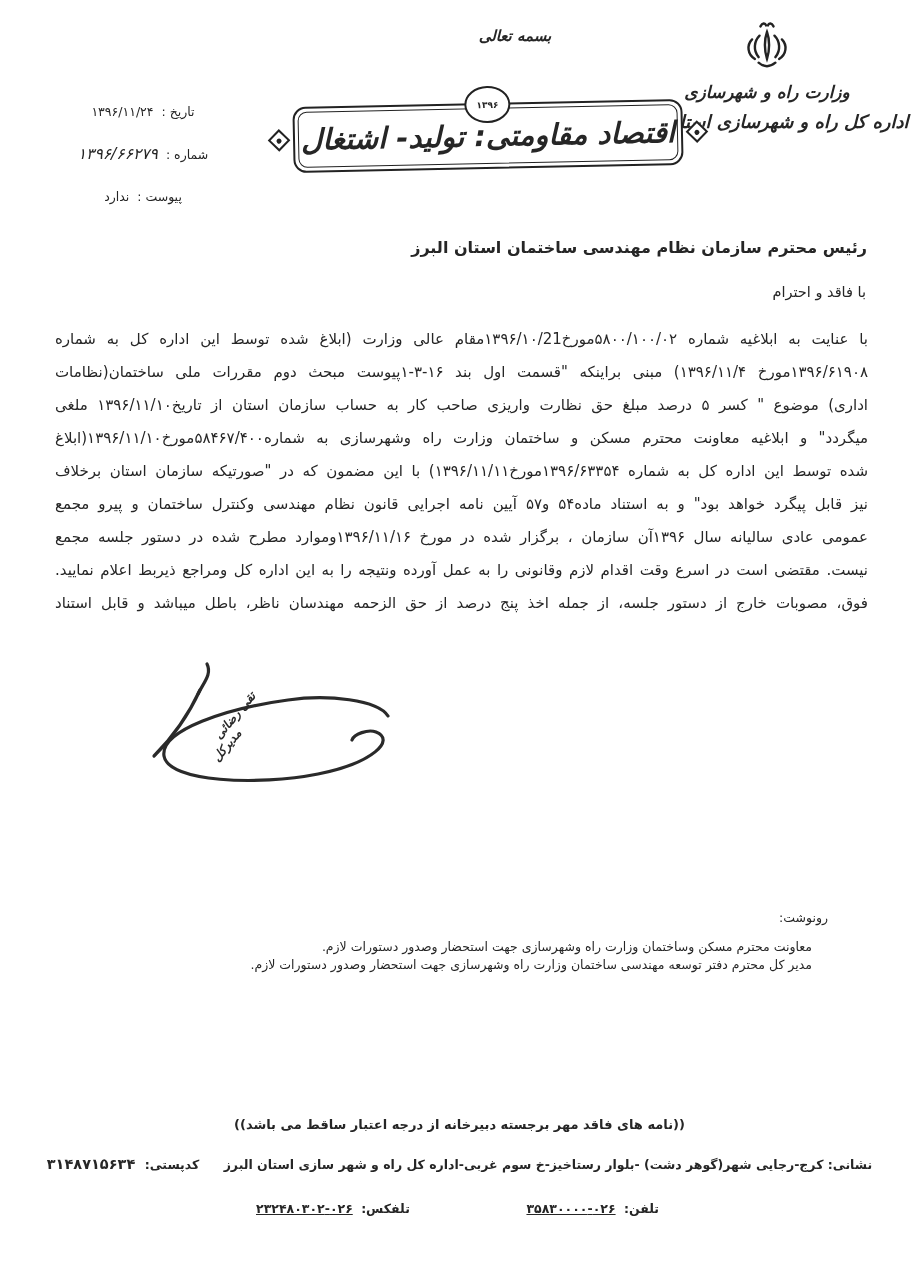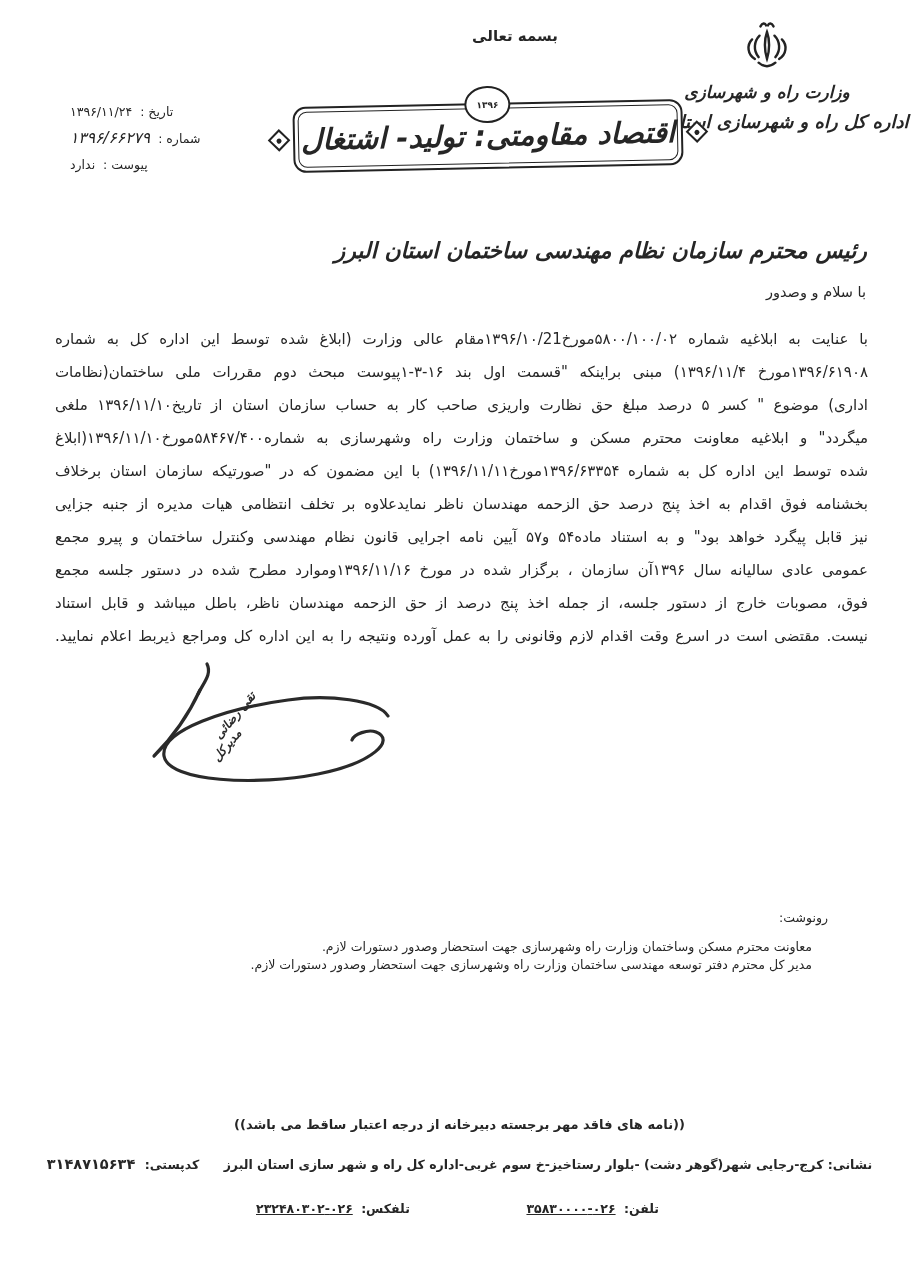--- a/index.html
+++ b/index.html
@@ -7,45 +7,45 @@
         font-family:"DejaVu Sans",sans-serif;color:#262626;overflow:hidden;direction:rtl;}
 
   
   .ministry{position:absolute;top:18px;right:6px;width:292px;text-align:center;}
   .emblem{display:block;margin:0 auto;}
   .ministry-line1{margin-top:10px;font-size:17px;font-weight:700;font-style:italic;}
   .ministry-line2{margin-top:9px;font-size:18px;font-weight:700;font-style:italic;white-space:nowrap;}
 
   
   .bismillah{position:absolute;top:27px;left:455px;width:120px;text-align:center;
-             font-size:15px;font-weight:700;}
+             font-size:15px;font-weight:700;font-style:italic;}
   .banner{position:absolute;top:103px;left:293px;width:386px;height:62px;
           border:2.5px solid #222;border-radius:13px;transform:rotate(-1.2deg);background:#fff;}
   .banner-inner{position:absolute;inset:3px;border:1.7px solid #222;border-radius:9px;
                 display:flex;align-items:center;justify-content:center;}
   .banner-text{font-size:29px;font-weight:800;font-style:italic;white-space:nowrap;}
   .medallion{position:absolute;top:-19px;left:50%;transform:translateX(-50%);
              width:42px;height:33px;background:#fff;border:2px solid #222;border-radius:50%;
              display:flex;align-items:center;justify-content:center;
              font-size:9px;font-weight:700;z-index:2;}
   .diamond{position:absolute;top:50%;width:12px;height:12px;border:2px solid #222;background:#fff;
            transform:translateY(-50%) rotate(45deg);}
   .diamond::after{content:"";position:absolute;inset:3.5px;background:#222;border-radius:50%;}
   .diamond.dleft{left:-24px}
   .diamond.dright{right:-24px}
 
   
   .meta{position:absolute;top:104px;left:70px;width:146px;display:flex;flex-direction:column;
-        gap:10px;align-items:flex-end;direction:rtl;}
+        gap:26px;align-items:center;direction:rtl;}
   .meta-row{white-space:nowrap;font-size:12.5px;}
   .meta-row .val{margin-right:4px;}
   .meta-row.num .val{font-size:15.5px;font-weight:400;font-style:italic;}
 
   
-  .recipient{position:absolute;top:238px;right:52px;font-size:22px;font-weight:700;font-style:italic;}
+  .recipient{position:absolute;top:238px;right:52px;font-size:16px;font-weight:700;}
   .salutation{position:absolute;top:284px;right:53px;font-size:14.5px;}
   .body{position:absolute;top:323px;right:51px;left:55px;font-size:15px;line-height:33px;}
   .body-line{text-align:justify;text-align-last:justify;}
   .body-line.last{text-align-last:justify;}
 
   
   .signature{position:absolute;left:138px;top:656px;width:266px;height:146px;}
   .sig-name{font-size:12px;font-weight:600;font-style:italic;fill:#2a2a2a;}
 
   
@@ -108,33 +108,32 @@
       <span>شماره :</span>
       <span class="val">۱۳۹۶/۶۶۲۷۹</span>
     </div>
     <div class="meta-row">
       <span>پیوست :</span>
       <span class="val">ندارد</span>
     </div>
   </div>
 
   <div class="recipient">رئیس محترم سازمان نظام مهندسی ساختمان استان البرز</div>
-  <div class="salutation">با سلام و وصدور</div>
+  <div class="salutation">با فاقد و احترام</div>
 
   <div class="body">
     <div class="body-line">با عنایت به ابلاغیه شماره ۵۸۰۰/۱۰۰/۰۲مورخ۱۳۹۶/۱۰/21مقام عالی وزارت (ابلاغ شده توسط این اداره کل به شماره</div>
     <div class="body-line">۱۳۹۶/۶۱۹۰۸مورخ ۱۳۹۶/۱۱/۴) مبنی براینکه "قسمت اول بند ۱۶-۳-۱پیوست مبحث دوم مقررات ملی ساختمان(نظامات</div>
     <div class="body-line">اداری) موضوع " کسر ۵ درصد مبلغ حق نظارت واریزی صاحب کار به حساب سازمان استان از تاریخ۱۳۹۶/۱۱/۱۰ ملغی</div>
     <div class="body-line">میگردد" و ابلاغیه معاونت محترم مسکن و ساختمان وزارت راه وشهرسازی به شماره۵۸۴۶۷/۴۰۰مورخ۱۳۹۶/۱۱/۱۰(ابلاغ</div>
     <div class="body-line">شده توسط این اداره کل به شماره ۱۳۹۶/۶۳۳۵۴مورخ۱۳۹۶/۱۱/۱۱) با این مضمون که در "صورتیکه سازمان استان برخلاف</div>
-    <div class="body-line">بخشنامه فوق اقدام به اخذ پنج درصد حق الزحمه مهندسان ناظر نمایدعلاوه بر تخلف انتظامی هیات مدیره از جنبه جزایی</div>
     <div class="body-line">نیز قابل پیگرد خواهد بود" و به استناد ماده۵۴ و۵۷ آیین نامه اجرایی قانون نظام مهندسی وکنترل ساختمان و پیرو مجمع</div>
     <div class="body-line">عمومی عادی سالیانه سال ۱۳۹۶آن سازمان ، برگزار شده در مورخ ۱۳۹۶/۱۱/۱۶وموارد مطرح شده در دستور جلسه مجمع</div>
+    <div class="body-line last">نیست. مقتضی است در اسرع وقت اقدام لازم وقانونی را به عمل آورده ونتیجه را به این اداره کل ومراجع ذیربط اعلام نمایید.</div>
     <div class="body-line">فوق، مصوبات خارج از دستور جلسه، از جمله اخذ پنج درصد از حق الزحمه مهندسان ناظر، باطل میباشد و قابل استناد</div>
-    <div class="body-line last">نیست. مقتضی است در اسرع وقت اقدام لازم وقانونی را به عمل آورده ونتیجه را به این اداره کل ومراجع ذیربط اعلام نمایید.</div>
   </div>
 
   <svg class="signature" width="266" height="146" viewBox="0 0 266 146">
     <g fill="none" stroke="#2a2a2a" stroke-width="3.2" stroke-linecap="round">
       <path d="M69 8 C74 18 66 26 60 38"></path>
       <path d="M62 34 C50 60 32 84 16 100"></path>
       <path d="M250 60 C240 44 190 38 150 44 C90 52 22 74 26 100 C30 126 120 130 180 118 C235 107 258 84 238 76 C230 73 216 78 214 84"></path>
     </g>
     <text class="sig-name" x="100" y="62" text-anchor="middle" transform="rotate(-50 100 62)">تقی رضائی</text>
     <text class="sig-name" x="92" y="92" text-anchor="middle" transform="rotate(-50 92 92)">مدیرکل</text>

